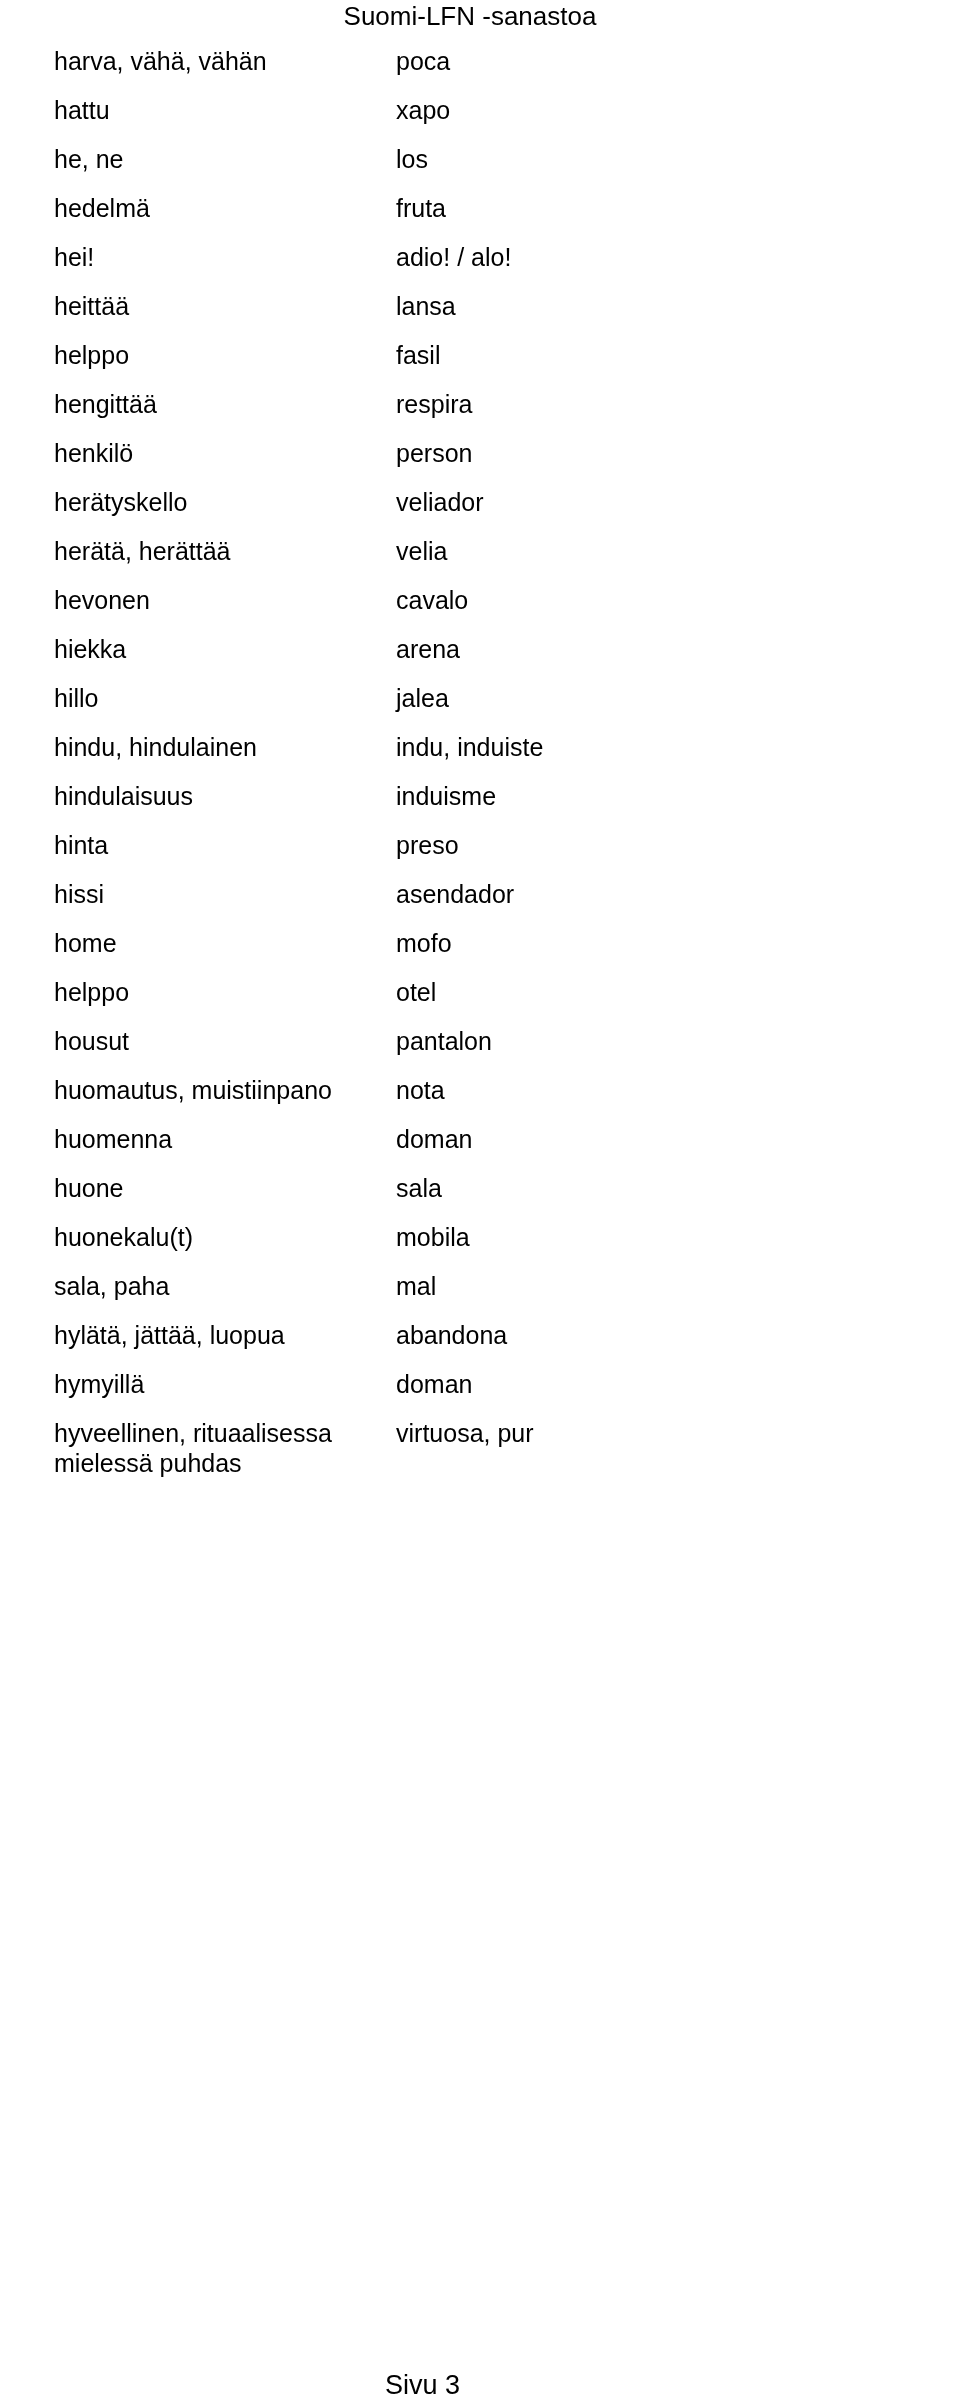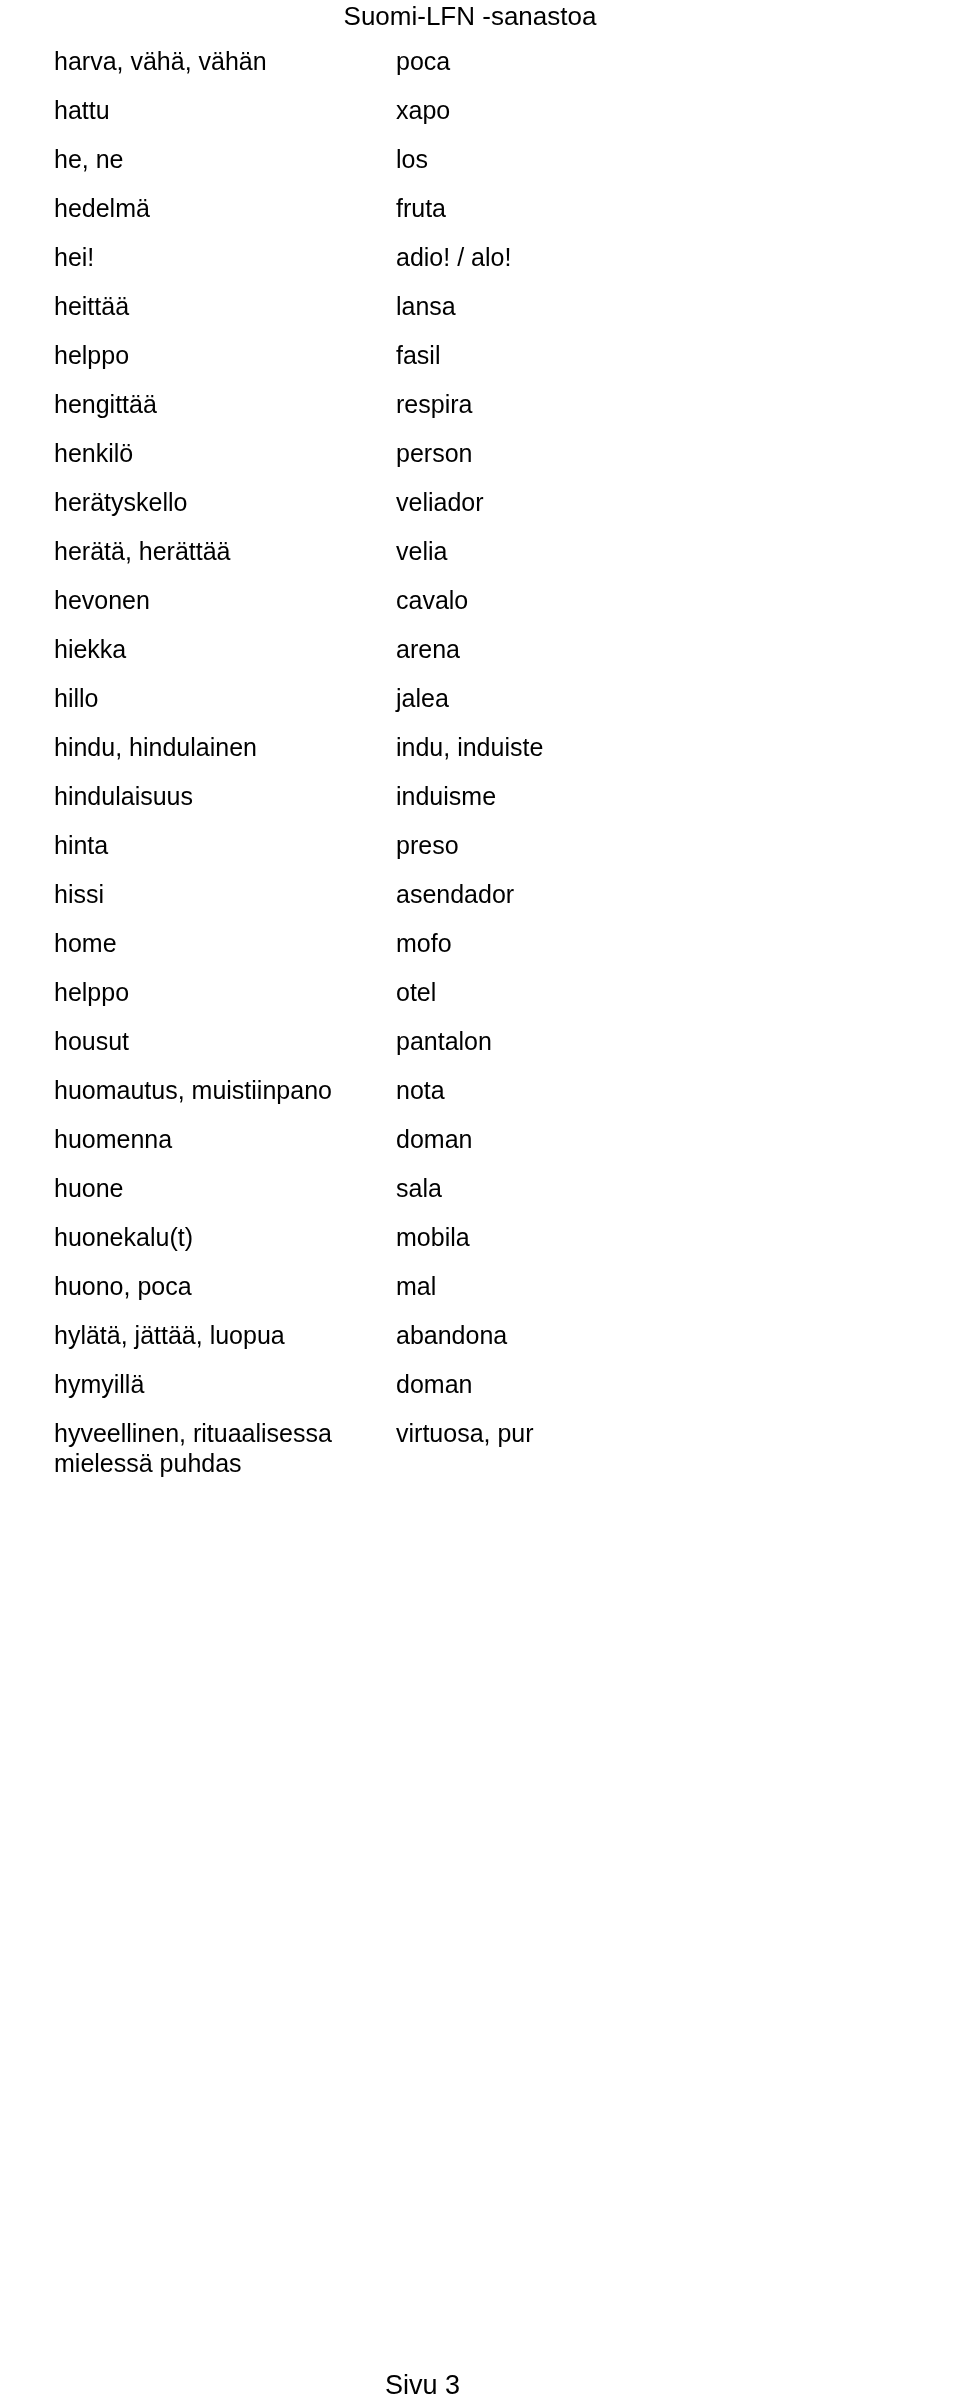--- a/index.html
+++ b/index.html
@@ -185,21 +185,21 @@
       </div>
       <div class="entry">
         <div class="term">huone</div>
         <div class="gloss">sala</div>
       </div>
       <div class="entry">
         <div class="term">huonekalu(t)</div>
         <div class="gloss">mobila</div>
       </div>
       <div class="entry">
-        <div class="term">huono, poca</div>
+        <div class="term">sala, paha</div>
         <div class="gloss">mal</div>
       </div>
       <div class="entry">
         <div class="term">hylätä, jättää, luopua</div>
         <div class="gloss">abandona</div>
       </div>
       <div class="entry">
         <div class="term">hymyillä</div>
         <div class="gloss">doman</div>
       </div>

